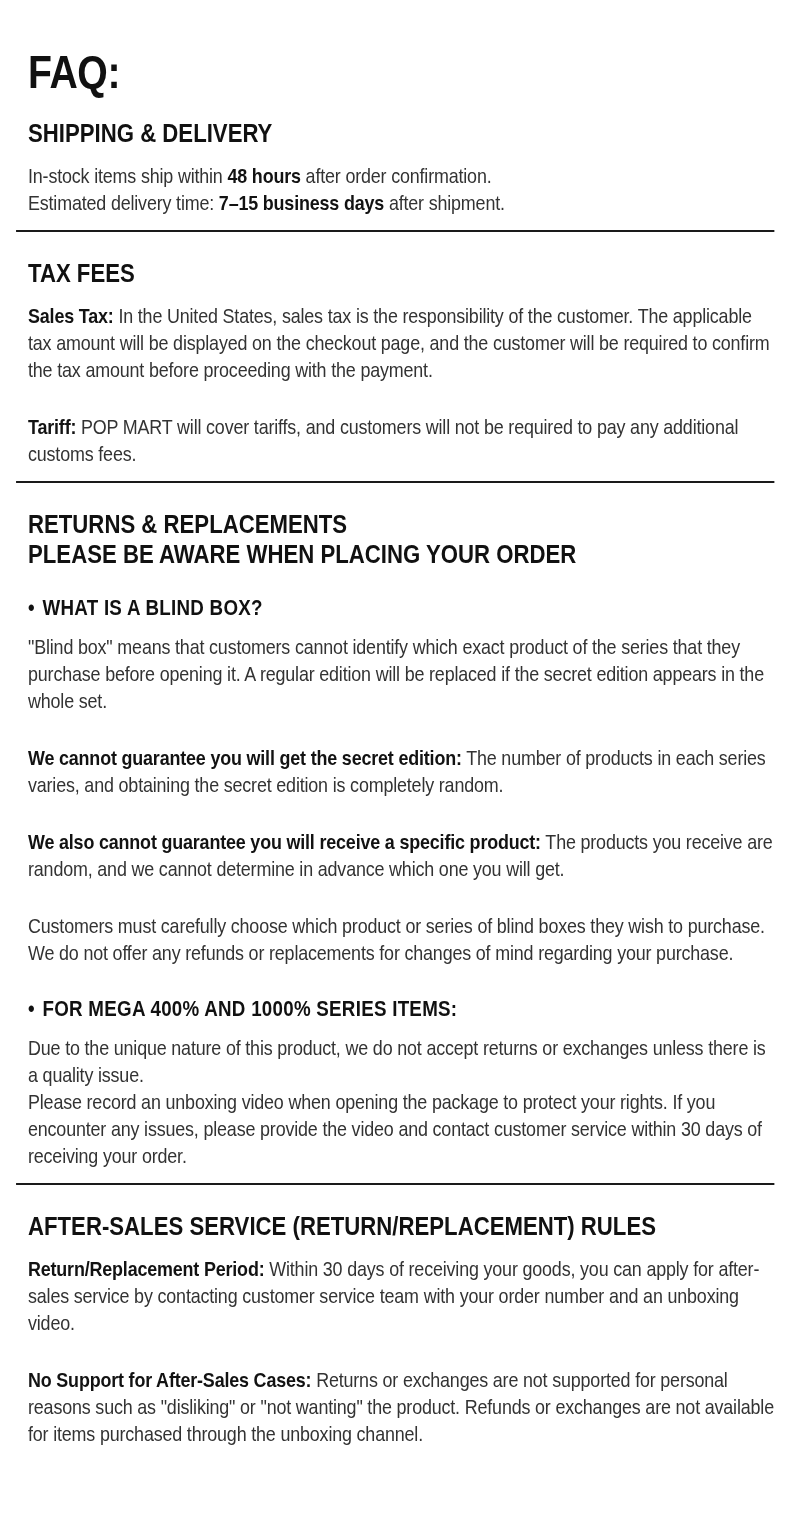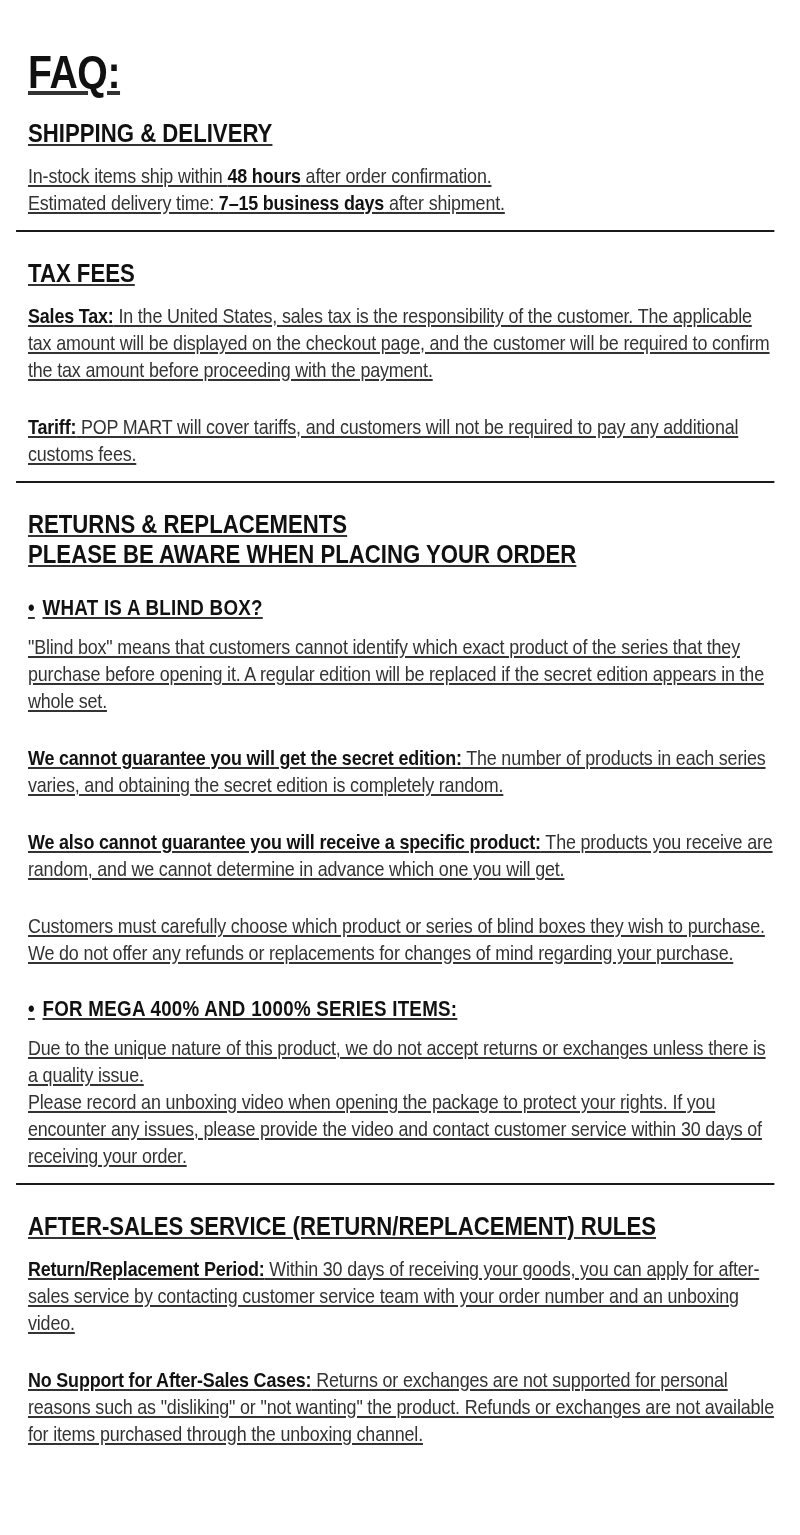--- a/index.html
+++ b/index.html
@@ -7,21 +7,20 @@
     width: 800px;
     background: #ffffff;
     font-family: "Liberation Sans", sans-serif;
     color: #333333;
     overflow-x: hidden;
   }
   body { height: 1535px; }
   .page {
     padding: 49px 0 0 28px;
     width: 800px;
-    text-decoration: underline;
   }
   
   .scale {
     width: 875px;
     transform: scaleX(0.853);
     transform-origin: 0 0;
   }
   .faq-title {
     font-size: 46px;
     line-height: 46px;

